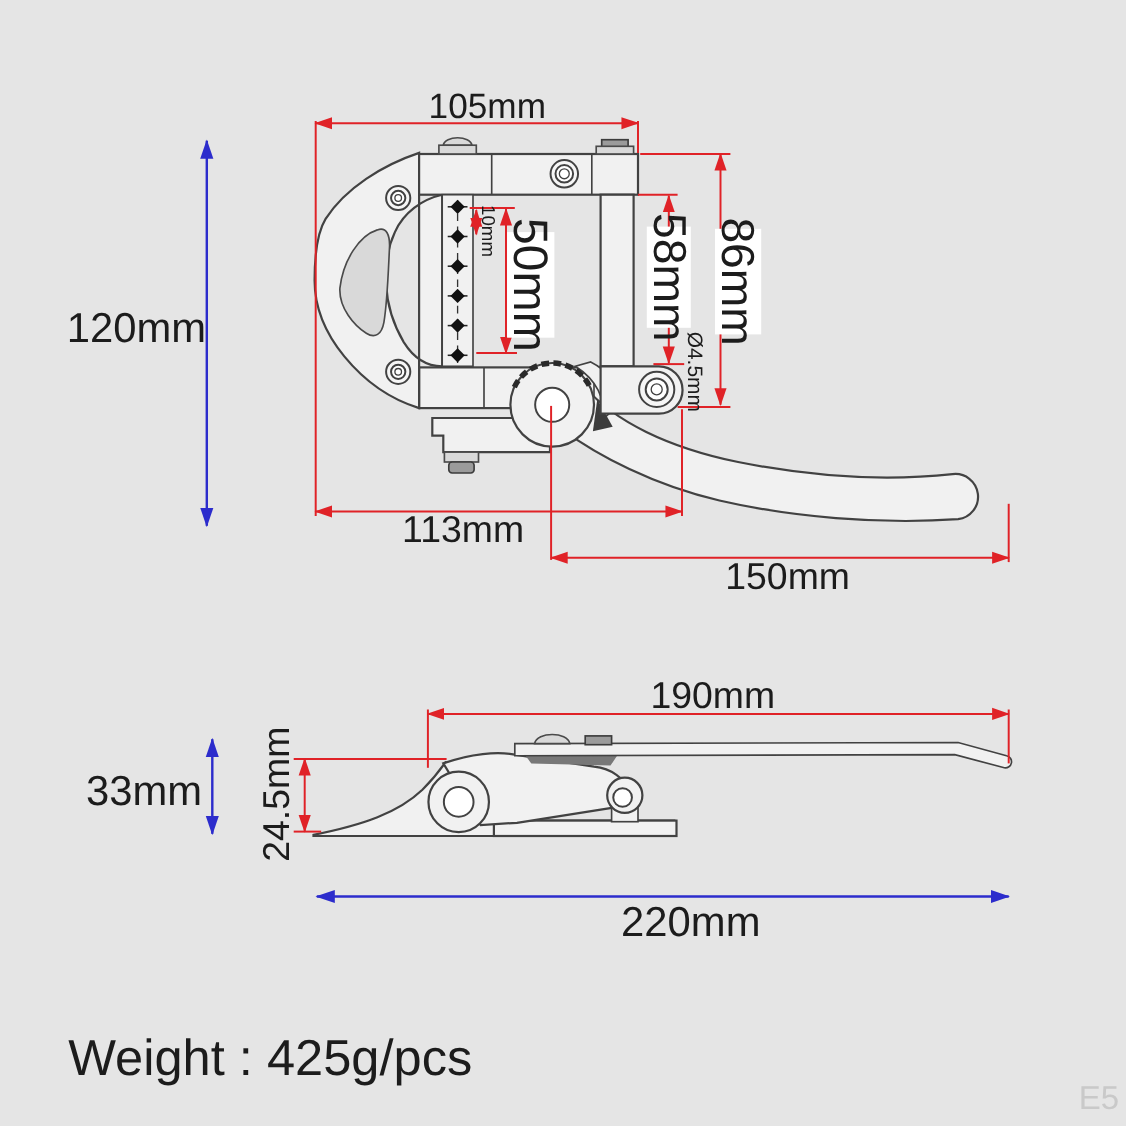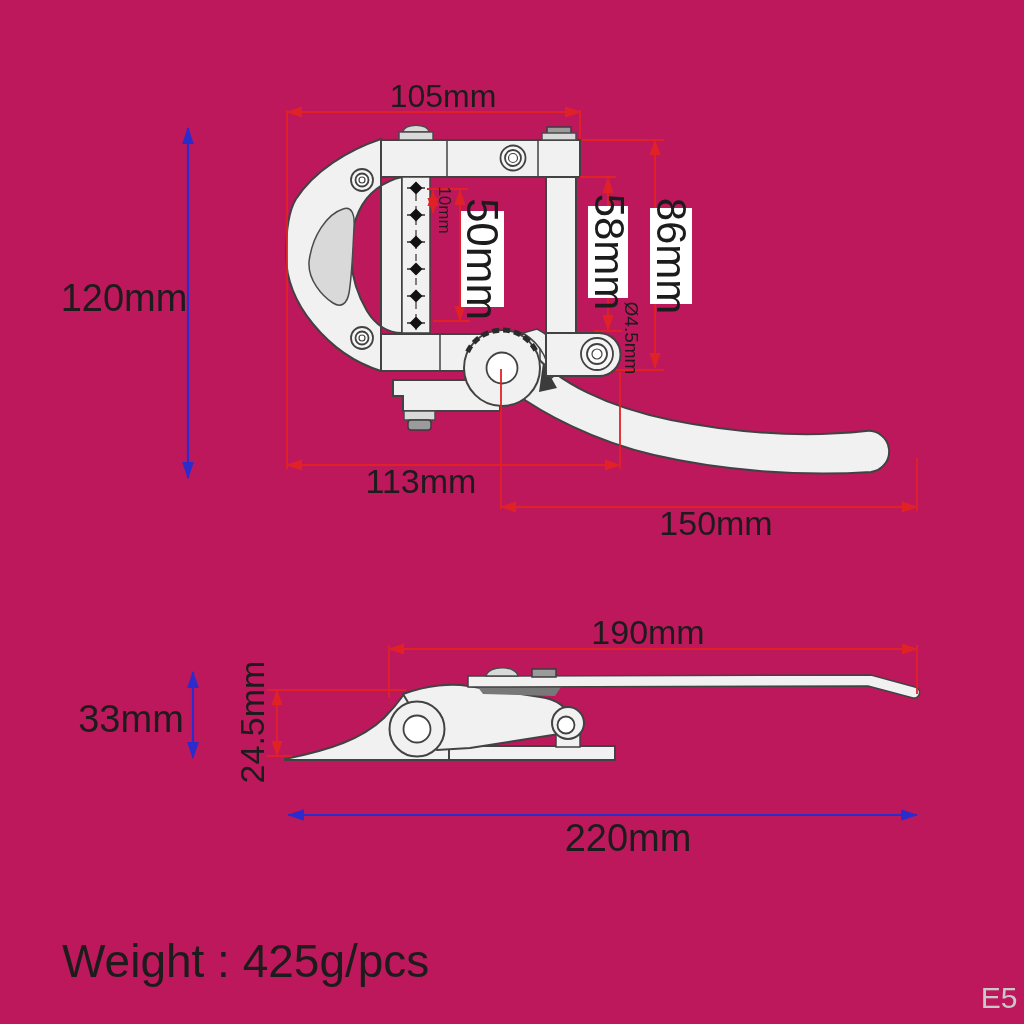--- a/index.html
+++ b/index.html
@@ -1,16 +1,16 @@
 <!DOCTYPE html>
 <html><head>
 <meta charset="utf-8">
 <style>
   html,body{margin:0;padding:0;background:#ffffff;}
-  .stage{width:1024px;height:1024px;position:relative;background:#be185d;overflow:hidden;}
+  .stage{width:1024px;height:1024px;position:relative;background:#e5e5e5;overflow:hidden;}
   svg{display:block;}
   text{font-family:"Liberation Sans","DejaVu Sans",sans-serif;fill:#1c1c1c;}
   .dim-label{font-size:34px;}
   .dim-label-sm{font-size:32px;}
   .dim-label-blue{font-size:38px;}
   .dim-label-rot{font-size:42px;}
   .dim-label-rot-lg{font-size:44px;}
   .dim-label-tiny{font-size:17px;}
   .dim-label-dia{font-size:19px;}
   .weight{font-size:46px;}

